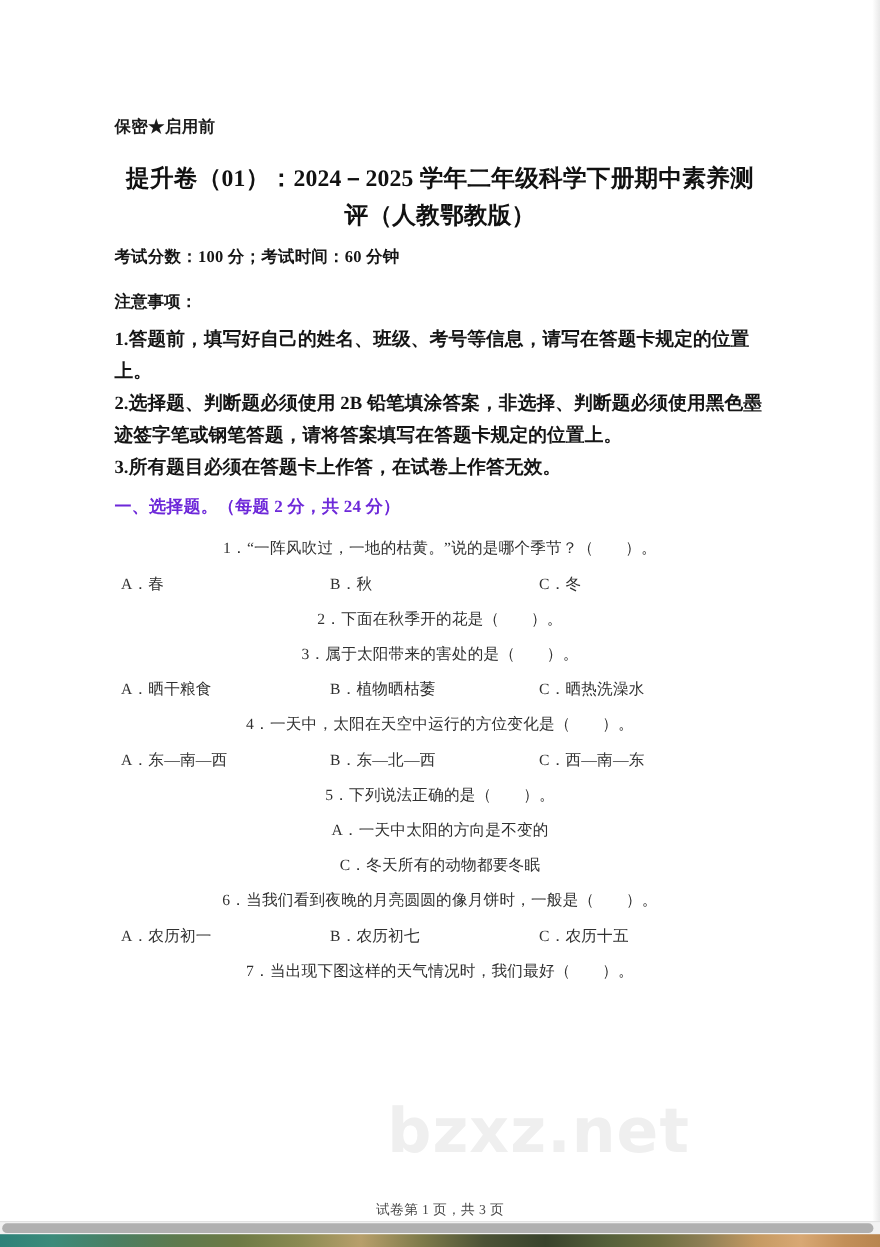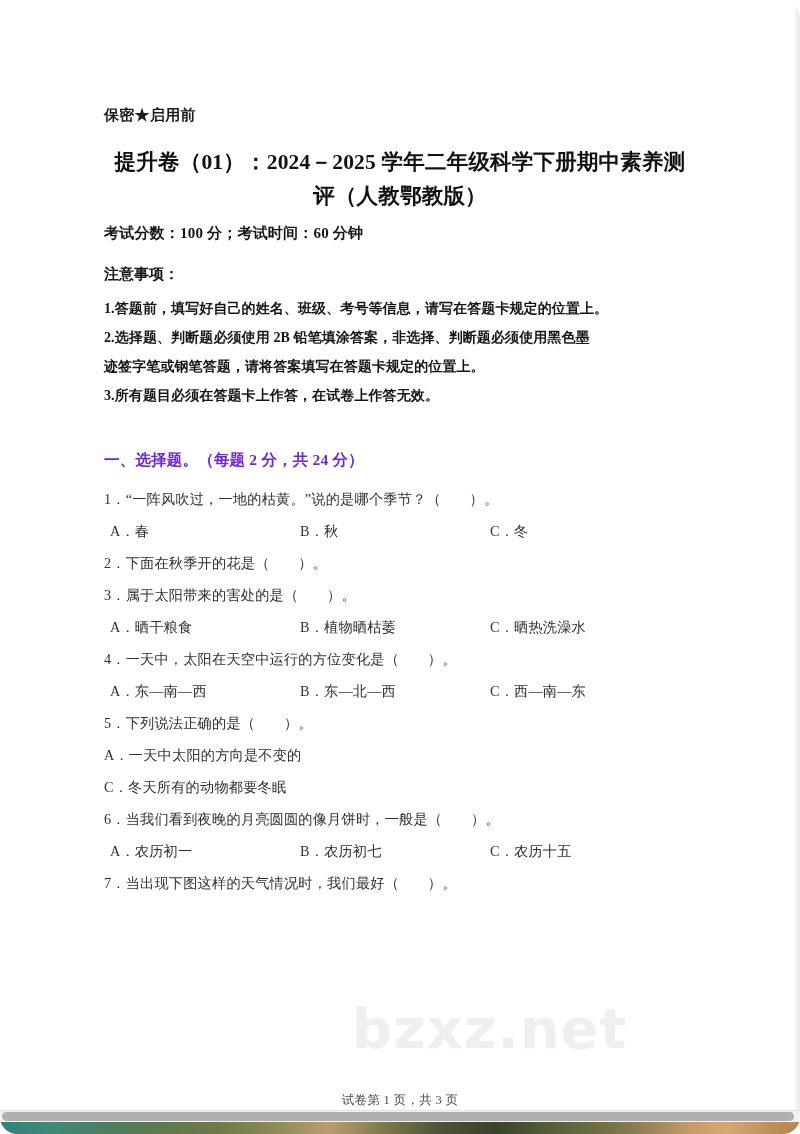--- a/index.html
+++ b/index.html
@@ -17,21 +17,20 @@
   }
 
   
   .viewer {
     position: absolute;
     left: 0; top: 0;
     width: 800px;
     height: 1134px;
     background: #ffffff;
     overflow: hidden;
-    border-radius: 17px;
   }
 
   
   .wallpaper-strip {
     position: absolute;
     left: 0;
     bottom: 0;
     width: 800px;
     height: 12px;
     background:
@@ -163,21 +162,21 @@
     color: #151515;
   }
 
   .notice-list {
     position: absolute;
     top: 294px;
     left: 0;
     width: 592px;
   }
   .notice-item {
-    font-size: 14px;
+    font-size: 17px;
     font-weight: 700;
     color: #151515;
     line-height: 29px;
     letter-spacing: 0.1px;
   }
 
   .section-head {
     position: absolute;
     top: 450px;
     left: 0;
@@ -186,20 +185,21 @@
     color: #6d28d9;
     letter-spacing: 0.2px;
   }
 
   
   .questions {
     position: absolute;
     top: 483px;
     left: 0;
     width: 592px;
+    text-align: center;
   }
   .q-block { margin-bottom: 0; }
   .q-stem {
     font-size: 14.2px;
     color: #303030;
     line-height: 32px;
     letter-spacing: 0.2px;
     white-space: nowrap;
   }
   .q-options-row {

